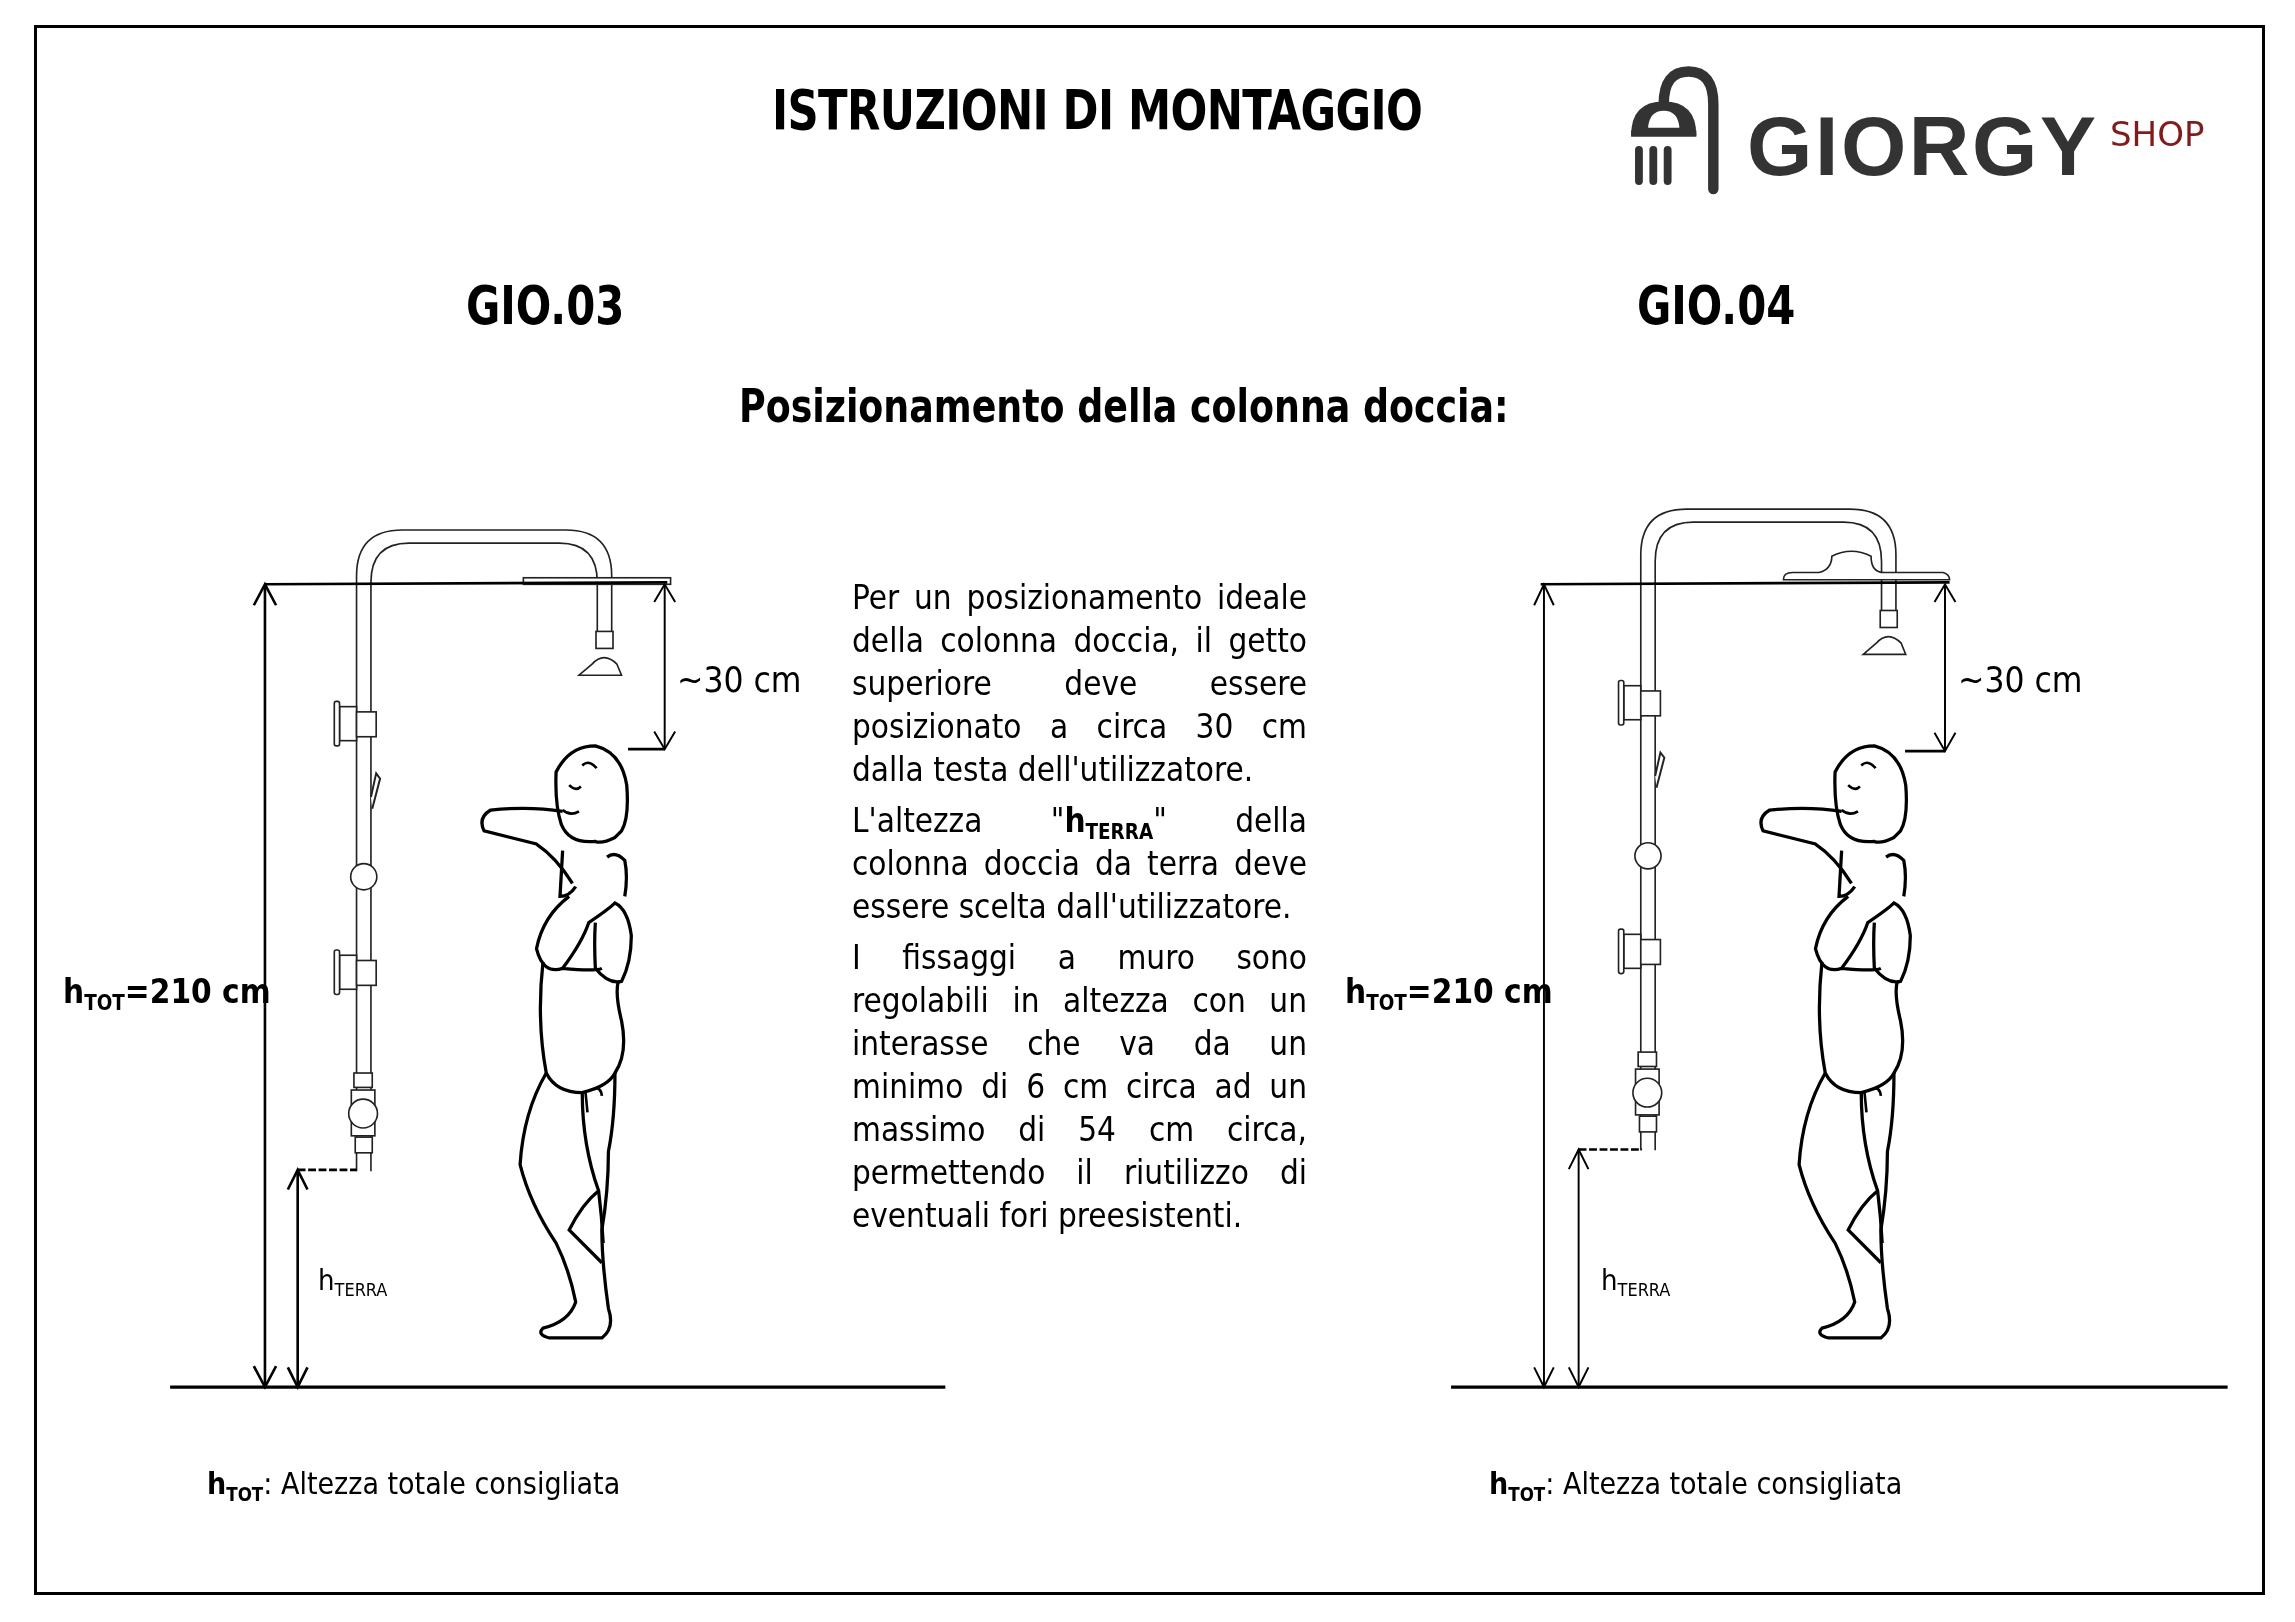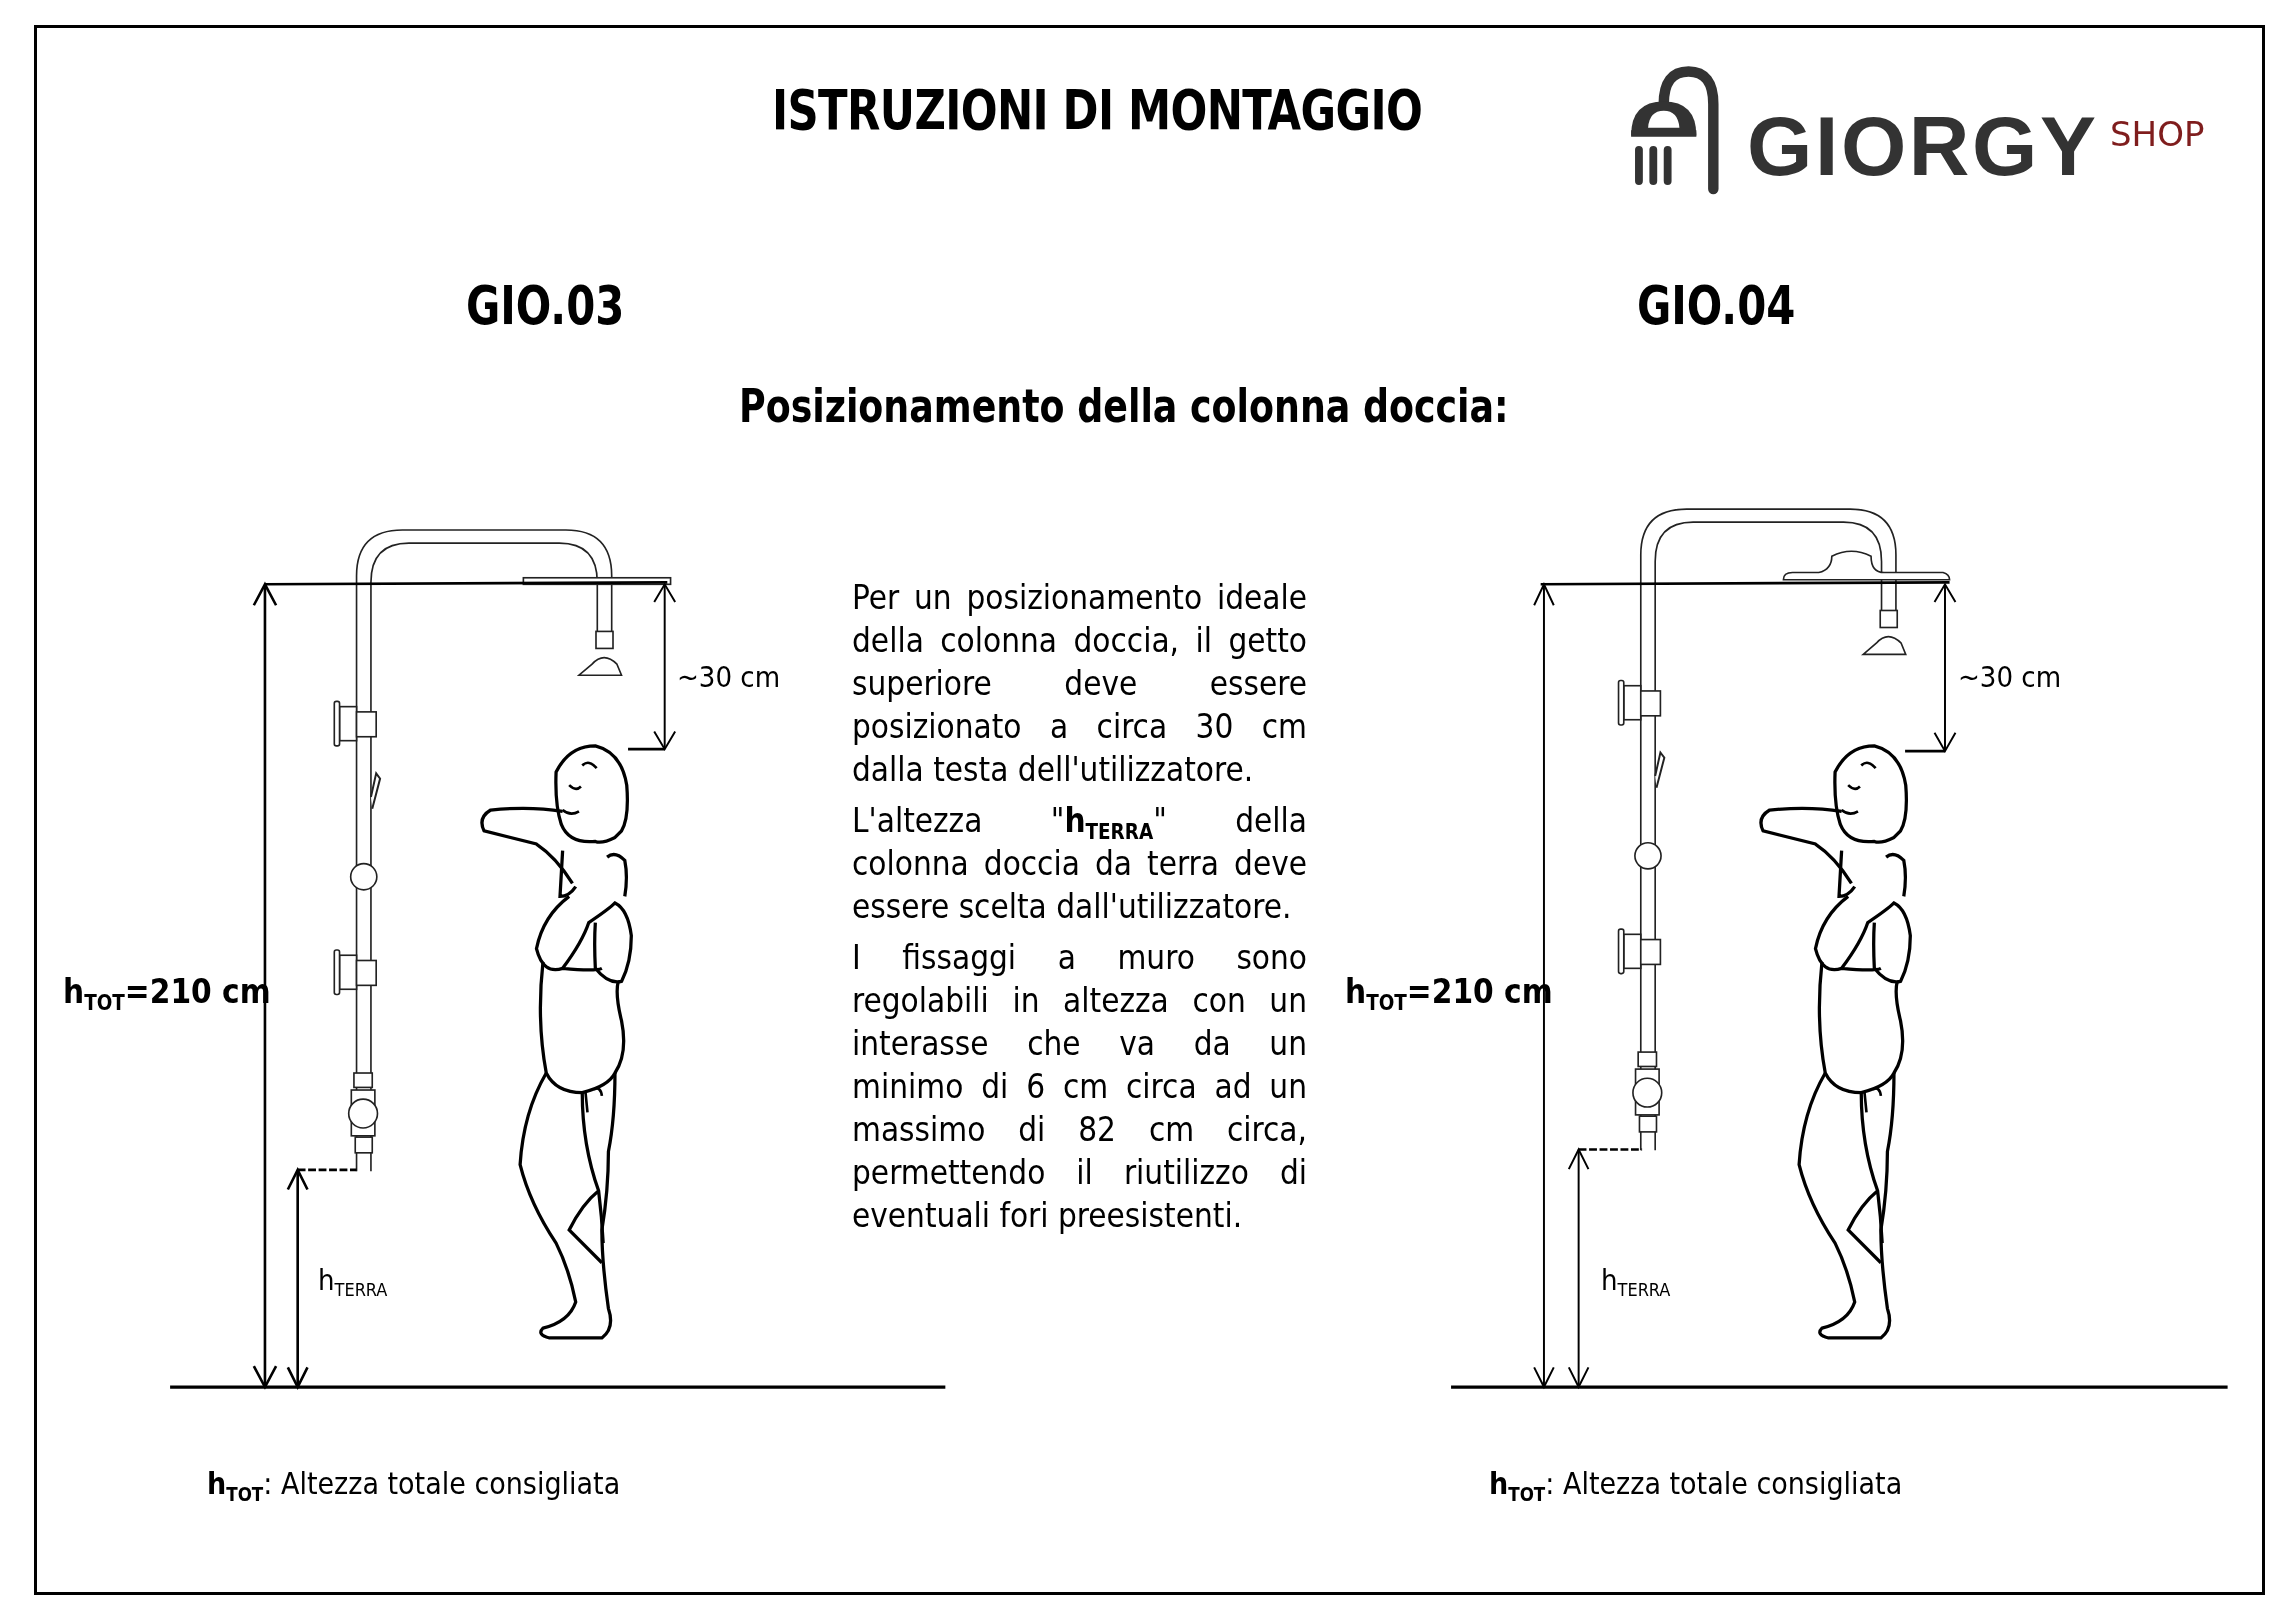--- a/index.html
+++ b/index.html
@@ -18,21 +18,21 @@
   .model { font-size:54px; font-weight:bold; transform:scaleX(0.86); transform-origin:left top; white-space:nowrap; }
   .subtitle { left:739px; top:378px; font-size:47px; font-weight:bold; transform:scaleX(0.86);
               transform-origin:left top; white-space:nowrap; }
   .para { left:844px; top:568px; width:471px; font-size:33px; line-height:43px; text-align:justify;
           text-align-last:left; }
   .para p { margin:8px; }
   .para .h { font-weight:bold; }
   sub { font-size:0.62em; vertical-align:-0.35em; line-height:0; }
   .htot { font-size:33px; font-weight:bold; white-space:nowrap; }
   .hterra { font-size:29px; font-weight:normal; white-space:nowrap; }
-  .dim30 { font-size:29px; white-space:nowrap; }
+  .dim30 { font-size:35px; white-space:nowrap; }
   .legend { font-size:30px; white-space:nowrap; }
   .legend b { font-weight:bold; }
   svg.draw { position:absolute; left:0; top:0; }
 </style>
 </head>
 <body>
 
 <div class="frame"></div>
 
 <div class="abs title">ISTRUZIONI DI MONTAGGIO</div>
@@ -144,15 +144,15 @@
 <div class="abs legend" style="left:207px;top:1466px"><b>h</b><sub><b>TOT</b></sub><span>: Altezza totale consigliata</span></div>
 
 <div class="abs htot" style="left:1345px;top:972px"><span>h</span><sub>TOT</sub><span>=210 cm</span></div>
 <div class="abs dim30" style="left:1958px;top:660px">~30 cm</div>
 <div class="abs hterra" style="left:1601px;top:1263px"><span>h</span><sub>TERRA</sub></div>
 <div class="abs legend" style="left:1489px;top:1466px"><b>h</b><sub><b>TOT</b></sub><span>: Altezza totale consigliata</span></div>
 
 <div class="abs para">
   <p>Per un posizionamento ideale della colonna doccia, il getto superiore deve essere posizionato a circa 30 cm dalla testa dell'utilizzatore.</p>
   <p><span>L'altezza "</span><span class="h">h</span><sub class="h">TERRA</sub><span>" della colonna doccia da terra deve essere scelta dall'utilizzatore.</span></p>
-  <p>I fissaggi a muro sono regolabili in altezza con un interasse che va da un minimo di 6 cm circa ad un massimo di 82 cm circa, permettendo il riutilizzo di eventuali fori preesistenti.</p>
+  <p>I fissaggi a muro sono regolabili in altezza con un interasse che va da un minimo di 6 cm circa ad un massimo di 54 cm circa, permettendo il riutilizzo di eventuali fori preesistenti.</p>
 </div>
 
 
 </body></html>

